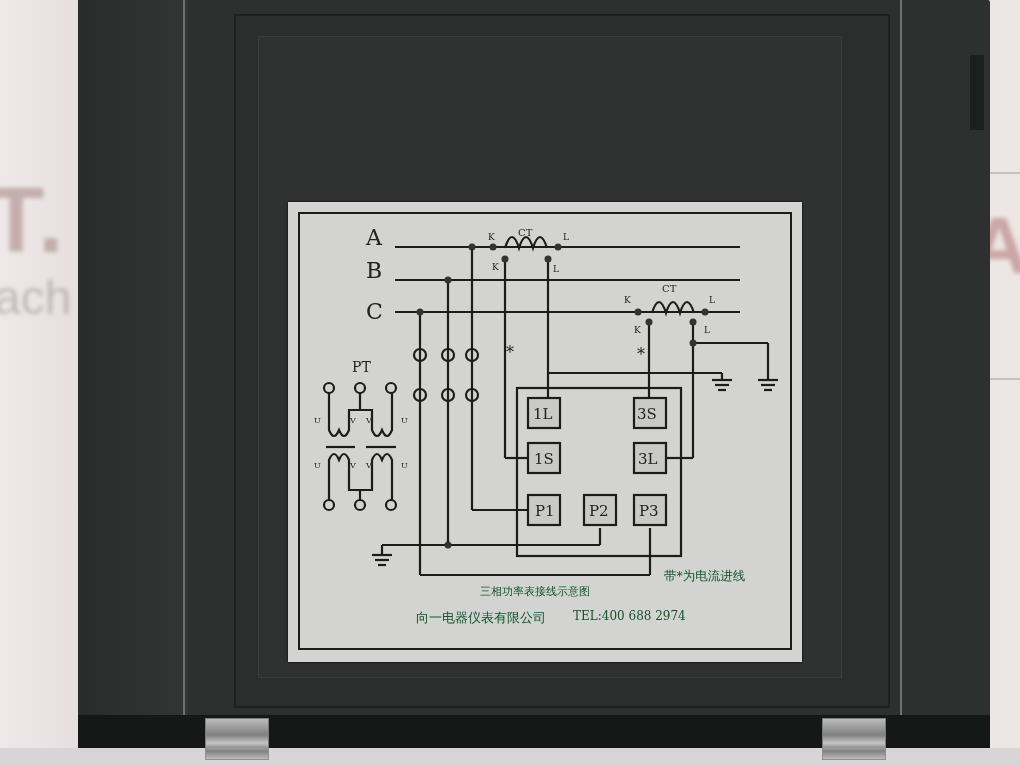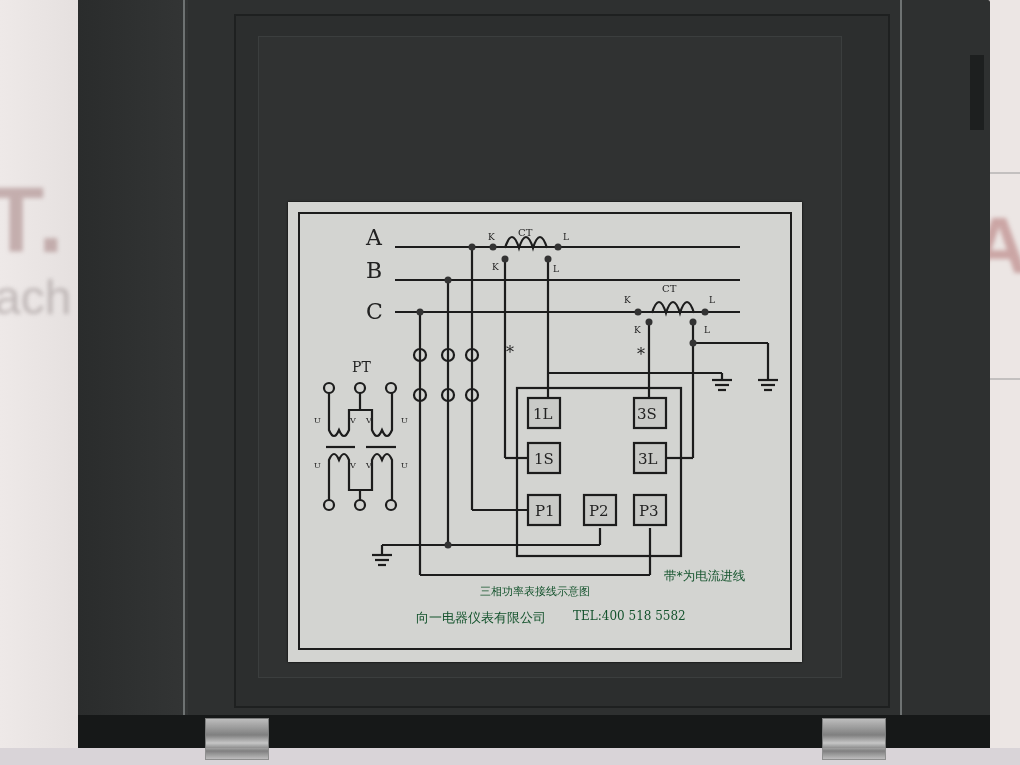--- a/index.html
+++ b/index.html
@@ -177,14 +177,14 @@
       <text x="534" y="464">1S</text>
       <text x="638" y="464">3L</text>
       <text x="535" y="516">P1</text>
       <text x="589" y="516">P2</text>
       <text x="639" y="516">P3</text>
     </g>
   </svg>
   <div class="cap" style="left:664px;top:568px;margin-left:-288px;margin-top:-202px;">带*为电流进线</div>
   <div class="cap" style="left:480px;top:584px;margin-left:-288px;margin-top:-202px;font-size:11px;">三相功率表接线示意图</div>
   <div class="cap" style="left:416px;top:609px;margin-left:-288px;margin-top:-202px;font-size:13px;">向一电器仪表有限公司</div>
-  <div class="cap" style="left:573px;top:609px;margin-left:-288px;margin-top:-202px;font-family:'DejaVu Serif',serif;font-size:12px;">TEL:400 518 5582</div>
+  <div class="cap" style="left:573px;top:609px;margin-left:-288px;margin-top:-202px;font-family:'DejaVu Serif',serif;font-size:12px;">TEL:400 688 2974</div>
 </div>
 
 </body></html>

